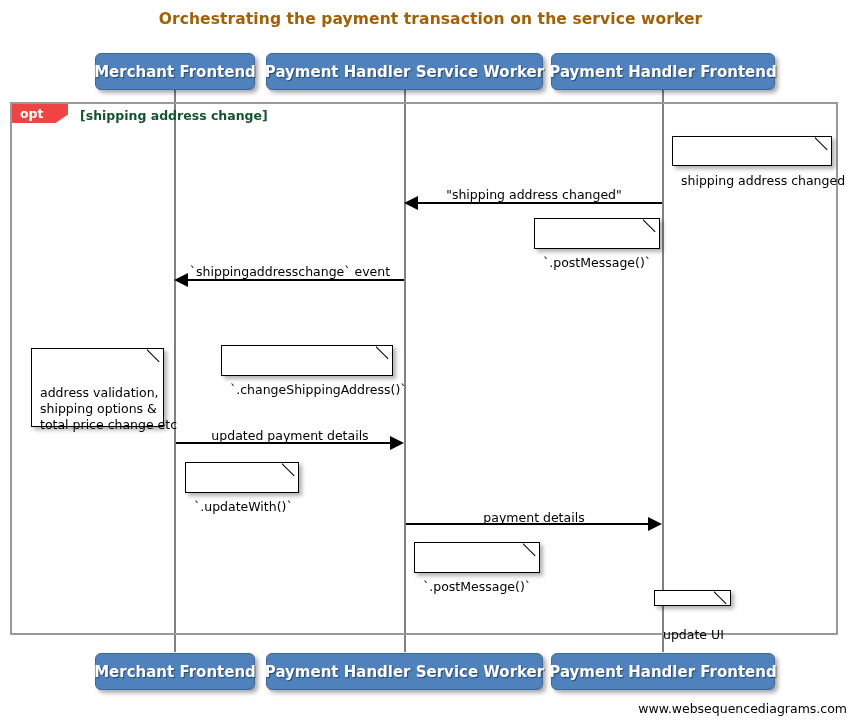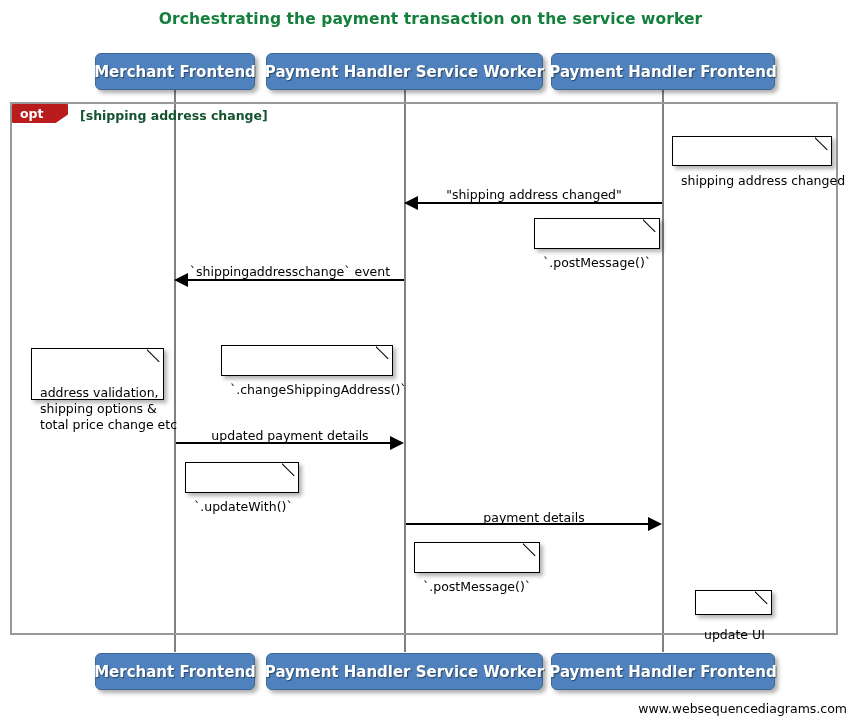--- a/index.html
+++ b/index.html
@@ -21,21 +21,21 @@
 
   
   .diagram-title {
     position: absolute;
     left: 0;
     top: 10px;
     width: 861px;
     text-align: center;
     font-size: 15.5px;
     font-weight: bold;
-    color: #15803d;
+    color: #a16207;
     letter-spacing: 0.1px;
     white-space: nowrap;
   }
 
   
   .actor-box {
     position: absolute;
     box-sizing: border-box;
     background: #4f81bd;
     border: 1px solid #3e6795;
@@ -62,21 +62,21 @@
   
   .fragment {
     position: absolute;
     box-sizing: border-box;
     border: 2px solid #999999;
     background: transparent;
   }
   .fragment-tag {
     position: absolute;
     box-sizing: border-box;
-    background: #b91c1c;
+    background: #ef4444;
     color: #ffffff;
     font-size: 12.5px;
     font-weight: bold;
     line-height: 19px;
     padding-left: 8px;
     height: 19px;
     width: 56px;
     -webkit-clip-path: polygon(0 0, 100% 0, 100% 55%, 78% 100%, 0 100%);
     clip-path: polygon(0 0, 100% 0, 100% 55%, 78% 100%, 0 100%);
     border-radius: 1px;
@@ -209,21 +209,21 @@
 
   <div class="msg-label" style="left:176px; top:264px; width:228px;">`shippingaddresschange` event</div>
   <div class="msg-line" style="left:188px; top:279px; width:216px;"></div>
   <div class="msg-head left" style="left:174px; top:273px;"></div>
 
   <div class="note" style="left:221px; top:301px; width:172px; height:31px;margin-top:44px;">
     <span class="note-text">`.changeShippingAddress()`</span>
     <span class="dogear-diag"></span>
   </div>
 
-  <div class="note" style="left:31px; top:348px; width:133px; height:52px;">
+  <div class="note" style="left:31px; top:348px; width:133px; height:79px;">
     <span class="note-text">address validation,
 shipping options &amp;
 total price change etc</span>
     <span class="dogear-diag"></span>
   </div>
 
   <div class="msg-label" style="left:176px; top:428px; width:228px;">updated payment details</div>
   <div class="msg-line" style="left:176px; top:442px; width:216px;"></div>
   <div class="msg-head right" style="left:390px; top:436px;"></div>
 
@@ -234,20 +234,20 @@
 
   <div class="msg-label" style="left:406px; top:510px; width:256px;">payment details</div>
   <div class="msg-line" style="left:406px; top:523px; width:242px;"></div>
   <div class="msg-head right" style="left:648px; top:517px;"></div>
 
   <div class="note" style="left:414px; top:542px; width:126px; height:31px;">
     <span class="note-text">`.postMessage()`</span>
     <span class="dogear-diag"></span>
   </div>
 
-  <div class="note" style="left:695px; top:590px; width:77px; height:25px;">
+  <div class="note" style="left:654px; top:590px; width:77px; height:16px;">
     <span class="note-text">update UI</span>
     <span class="dogear-diag"></span>
   </div>
 
   <div class="watermark" style="right:14px; top:701px;">www.websequencediagrams.com</div>
 
 </div>
 
 </body></html>

